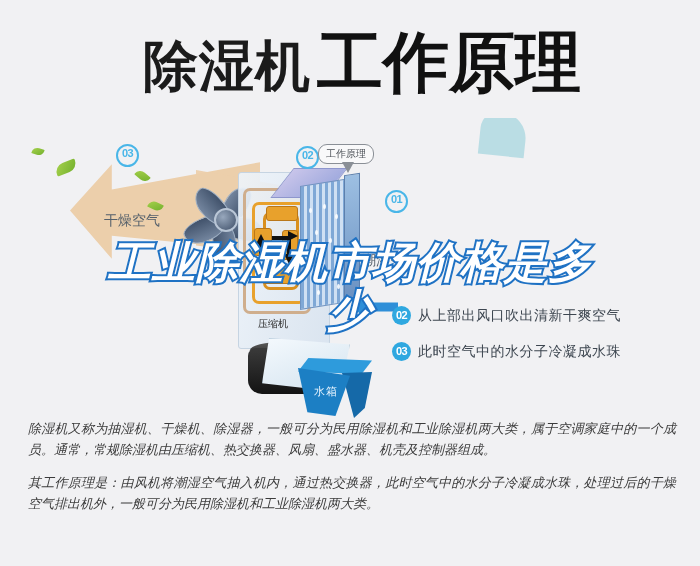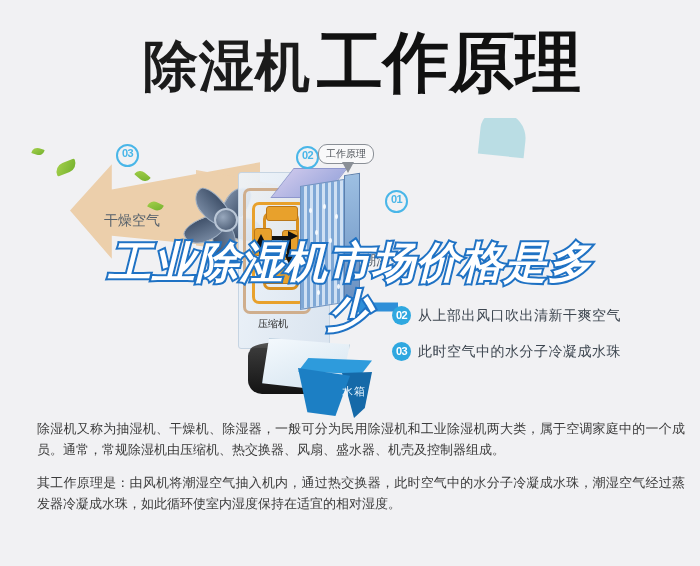--- a/index.html
+++ b/index.html
@@ -157,21 +157,21 @@
   .tank{
     position:absolute;left:298px;top:248px;width:74px;height:62px;
   }
   .tank-top{position:absolute;left:0;top:0;width:74px;height:16px;background:#2e9bdc;
     clip-path:polygon(14% 0,100% 16%,86% 100%,0 84%);}
   .tank-front{position:absolute;left:0;top:10px;width:52px;height:48px;background:#1c7fc4;
     clip-path:polygon(0 0,100% 16%,72% 100%,18% 92%);}
   .tank-side{position:absolute;left:44px;top:14px;width:30px;height:46px;background:#1569a8;
     clip-path:polygon(0 2%,100% 0,76% 78%,40% 100%);}
   .tank-label{position:absolute;left:16px;top:26px;color:#eaf6ff;font-size:11px;
-    letter-spacing:1px;margin-left:28px;}
+    letter-spacing:1px;}
 
   
   .badge{
     position:absolute;width:19px;height:19px;border-radius:50%;
     background:#2fa8e0;color:#fff;font-size:11px;font-weight:bold;
     line-height:19px;text-align:center;letter-spacing:-.5px;
   }
   .badge.hollow{background:transparent;color:#49b6e8;border:2px solid #49b6e8;
     line-height:15px;font-weight:bold;}
   .callout{
@@ -197,21 +197,21 @@
     color:#ffffff;
     -webkit-text-stroke:4px #1f72c4;
     paint-order:stroke fill;
     font-style:italic;
     text-shadow:0 0 0 #1f72c4;
     pointer-events:none;
   }
   .watermark span{display:inline;}
 
   
-  .copy{position:absolute;left:37px;top:418px;width:648px;}
+  .copy{position:absolute;left:28px;top:418px;width:648px;font-style:italic;}
   .copy p{margin:0 0 8px 0;font-size:13px;line-height:21px;color:#3b3b3b;text-align:justify;}
   .copy p.second{margin-top:12px;}
 </style>
 </head>
 <body>
 
 <div id="root">
 
   <div class="title-bar">
     <span class="title-a">除湿机</span><span class="title-b">工作原理</span>
@@ -311,16 +311,16 @@
 
   </div>
 
   <div class="watermark">
     <span>工业除湿机市场价格是多</span><br>
     <span>少</span>
   </div>
 
   <div class="copy">
     <p>除湿机又称为抽湿机、干燥机、除湿器，一般可分为民用除湿机和工业除湿机两大类，属于空调家庭中的一个成员。通常，常规除湿机由压缩机、热交换器、风扇、盛水器、机壳及控制器组成。</p>
-    <p class="second">其工作原理是：由风机将潮湿空气抽入机内，通过热交换器，此时空气中的水分子冷凝成水珠，潮湿空气经过蒸发器冷凝成水珠，如此循环使室内湿度保持在适宜的相对湿度。</p>
+    <p class="second">其工作原理是：由风机将潮湿空气抽入机内，通过热交换器，此时空气中的水分子冷凝成水珠，处理过后的干燥空气排出机外，一般可分为民用除湿机和工业除湿机两大类。</p>
   </div>
 
 </div>
 
 </body></html>

